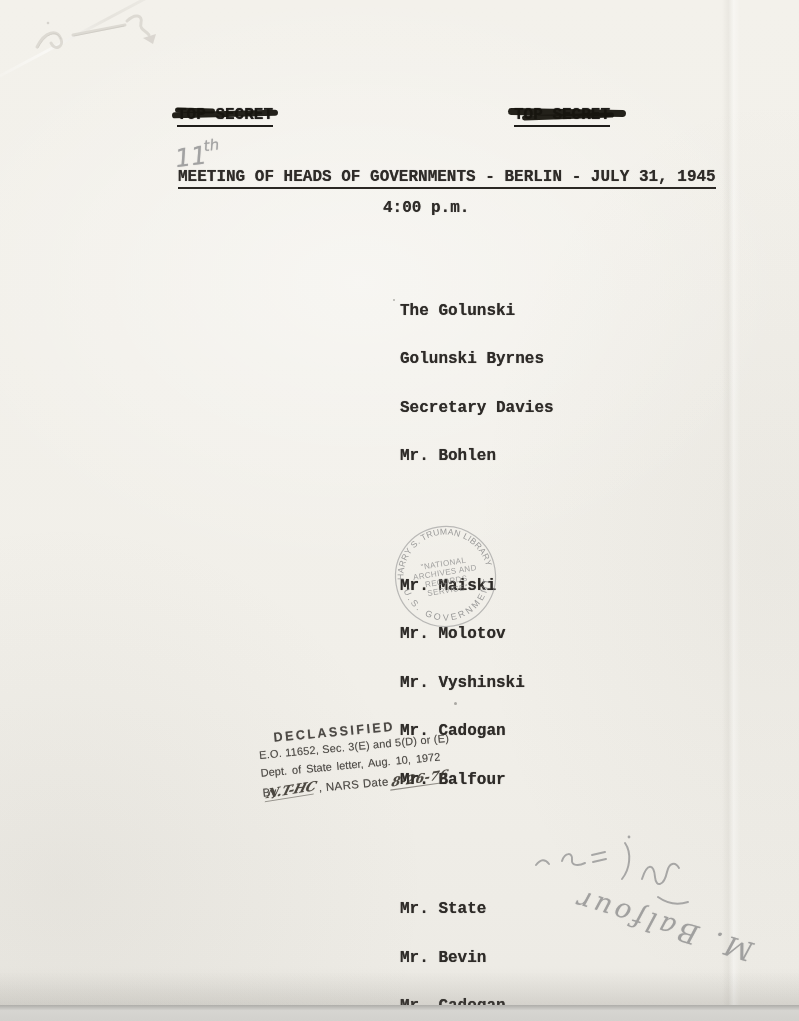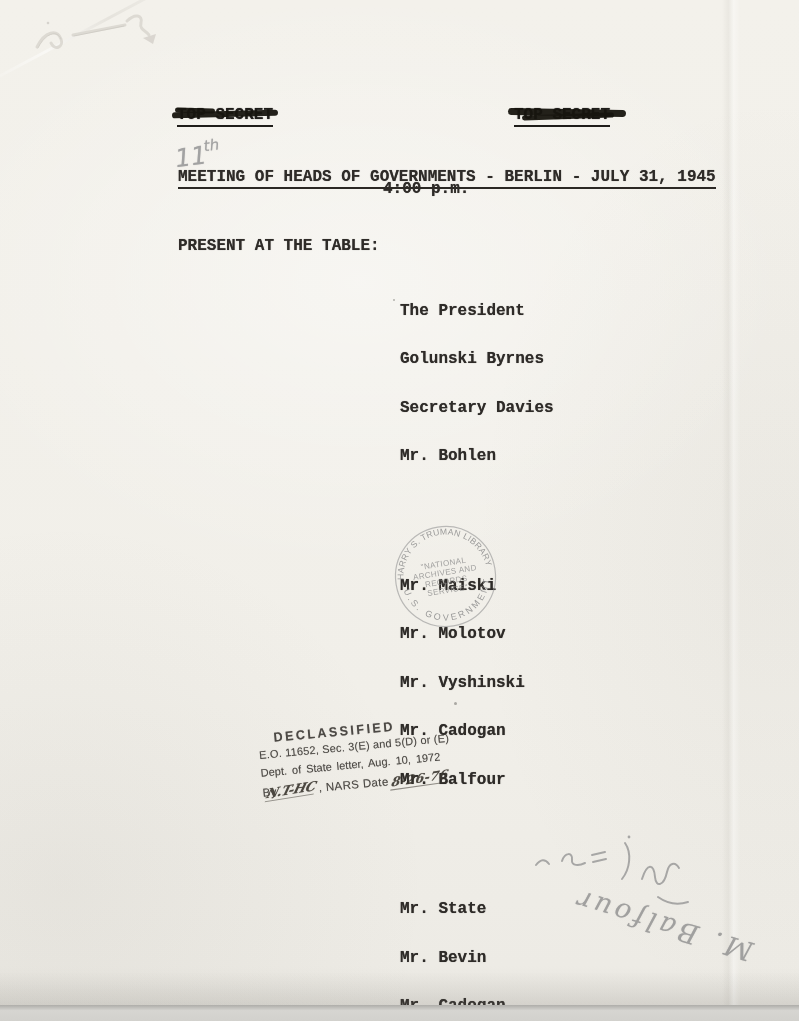--- a/index.html
+++ b/index.html
@@ -123,26 +123,25 @@
 
   <div class="ts-wrap" style="left:514px;top:106px">
     <span class="ts">TOP SECRET</span>
     <div class="strike" style="left:-6px;top:3px;width:118px;height:7px;transform:rotate(1deg);border-radius:5px"></div>
     <div class="strike" style="left:8px;top:8px;width:92px;height:5px;transform:rotate(-2deg);border-radius:4px"></div>
   </div>
 
   <div class="hw-11"><span>11</span><sup>th</sup></div>
 
   <div class="typed u" style="left:178px;top:169px">MEETING OF HEADS OF GOVERNMENTS - BERLIN - JULY 31, 1945</div>
-  <div class="typed" style="left:383px;top:181px">4:00 p.m.</div>
-
-  <div class="typed" style="left:178px;top:238px">PRESENT AT THE TABLE:</div>
+  <div class="typed" style="left:383px;top:200px">4:00 p.m.</div>
+
   <div class="typed" style="left:400px;top:238px">
     <div class="agroup">
-      <div>The President</div>
+      <div>The Golunski</div>
       <div>Golunski Byrnes</div>
       <div>Secretary Davies</div>
       <div>Mr. Bohlen</div>
     </div>
     <div class="agroup">
       <div>Mr. Maiski</div>
       <div>Mr. Molotov</div>
       <div>Mr. Vyshinski</div>
       <div>Mr. Cadogan</div>
       <div>Mr. Balfour</div>

